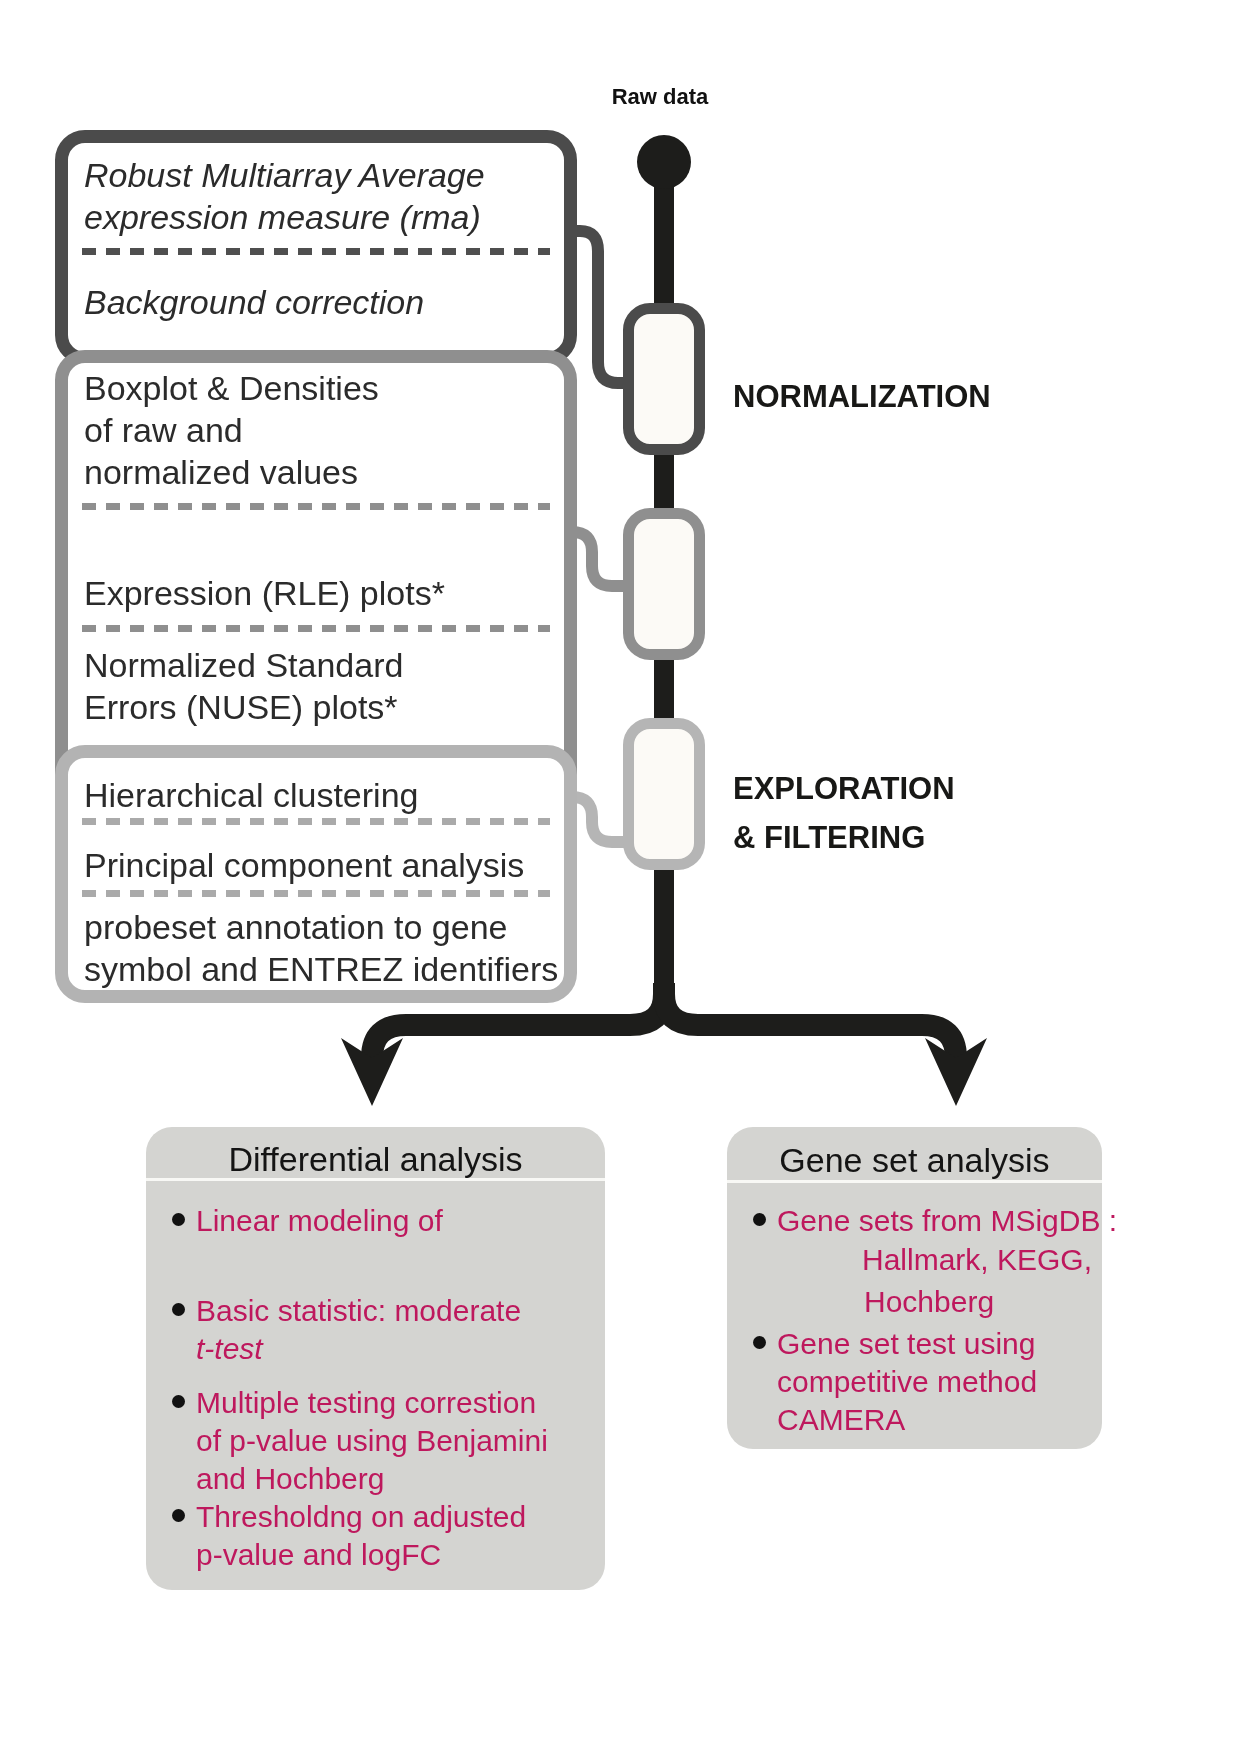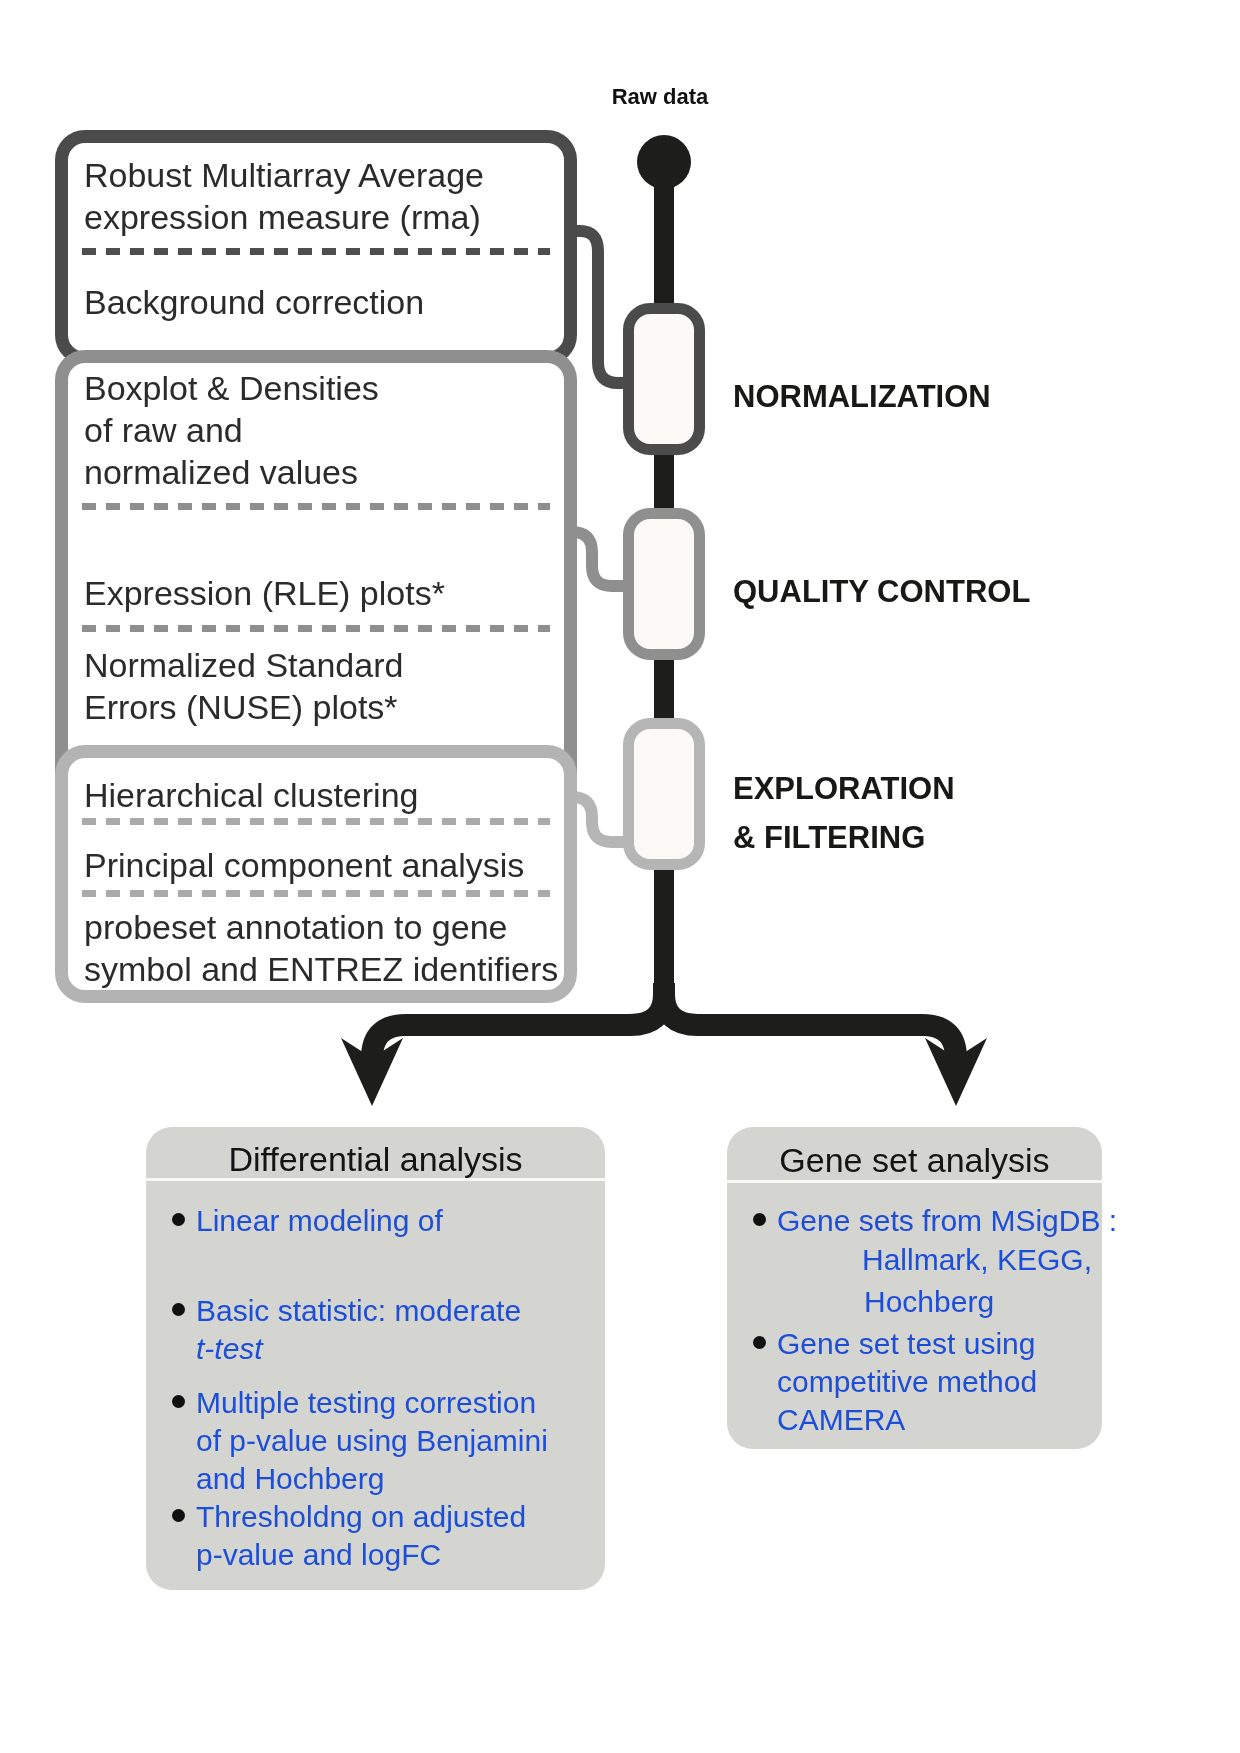--- a/index.html
+++ b/index.html
@@ -16,21 +16,21 @@
     position:absolute; left:560px; top:84px; width:200px;
     text-align:center; font-size:22px; font-weight:bold; color:#111;
   }
 
   
   .lbox {
     position:absolute; left:55px; width:522px;
     box-sizing:border-box; border-style:solid; border-width:13px;
     border-radius:30px; background:#ffffff; z-index:2;
   }
-  .lbox.b1 { top:130px; height:235px; border-color:#4b4b4b; }
+  .lbox.b1 { top:130px; height:235px; border-color:#4b4b4b;font-style:italic; }
   .lbox.b2 { top:350px; height:476px; border-color:#8f8f8f; }
   .lbox.b3 { top:745px; height:258px; border-color:#b3b3b3; }
   .tl {
     position:absolute; left:16px; right:10px;
     font-size:34px; line-height:40px; color:#2b2b2b; white-space:nowrap;
   }
   .dash {
     position:absolute; left:14px; right:14px; height:7px;
     background:repeating-linear-gradient(90deg, var(--c) 0 14px, transparent 14px 24px);
   }
@@ -55,21 +55,21 @@
   }
   .abox.diff { left:146px; top:1127px; width:459px; height:463px; }
   .abox.gene { left:727px; top:1127px; width:375px; height:322px; }
   .abox-title {
     position:absolute; left:0; width:100%; text-align:center;
     font-size:34px; color:#141414; white-space:nowrap;
   }
   .abox-sep { position:absolute; left:0; right:0; height:3px; background:#f8f8f5; }
   .bl {
     position:absolute; font-size:30px; line-height:36px;
-    color:#1d4ed8; white-space:nowrap;
+    color:#be185d; white-space:nowrap;
   }
   .dot {
     position:absolute; width:13px; height:13px; border-radius:50%;
     background:#111; 
   }
 </style>
 </head>
 <body>
 
 <div class="canvas">
@@ -89,21 +89,20 @@
     <path d="M 565 797 L 572 797 Q 592 797 592 817 L 592 822 Q 592 842 612 842 L 628 842" fill="none" stroke="#b5b5b5" stroke-width="12"></path>
   </svg>
 
   <div class="root-label">Raw data</div>
 
   <div class="node n1"></div>
   <div class="node n2"></div>
   <div class="node n3"></div>
 
   <div class="stage-label" style="top:379px;">NORMALIZATION</div>
-  <div class="stage-label" style="top:574px;">QUALITY CONTROL</div>
   <div class="stage-label" style="top:771px;">EXPLORATION</div>
   <div class="stage-label" style="top:820px;">&amp; FILTERING</div>
 
   <div class="lbox b1">
     <div class="tl" style="top:12px;">Robust Multiarray Average</div>
     <div class="tl" style="top:54px;">expression measure (rma)</div>
     <div class="dash" style="top:105px; --c:#4f4f4f;"></div>
     <div class="tl" style="top:139px;">Background correction</div>
   </div>
 

